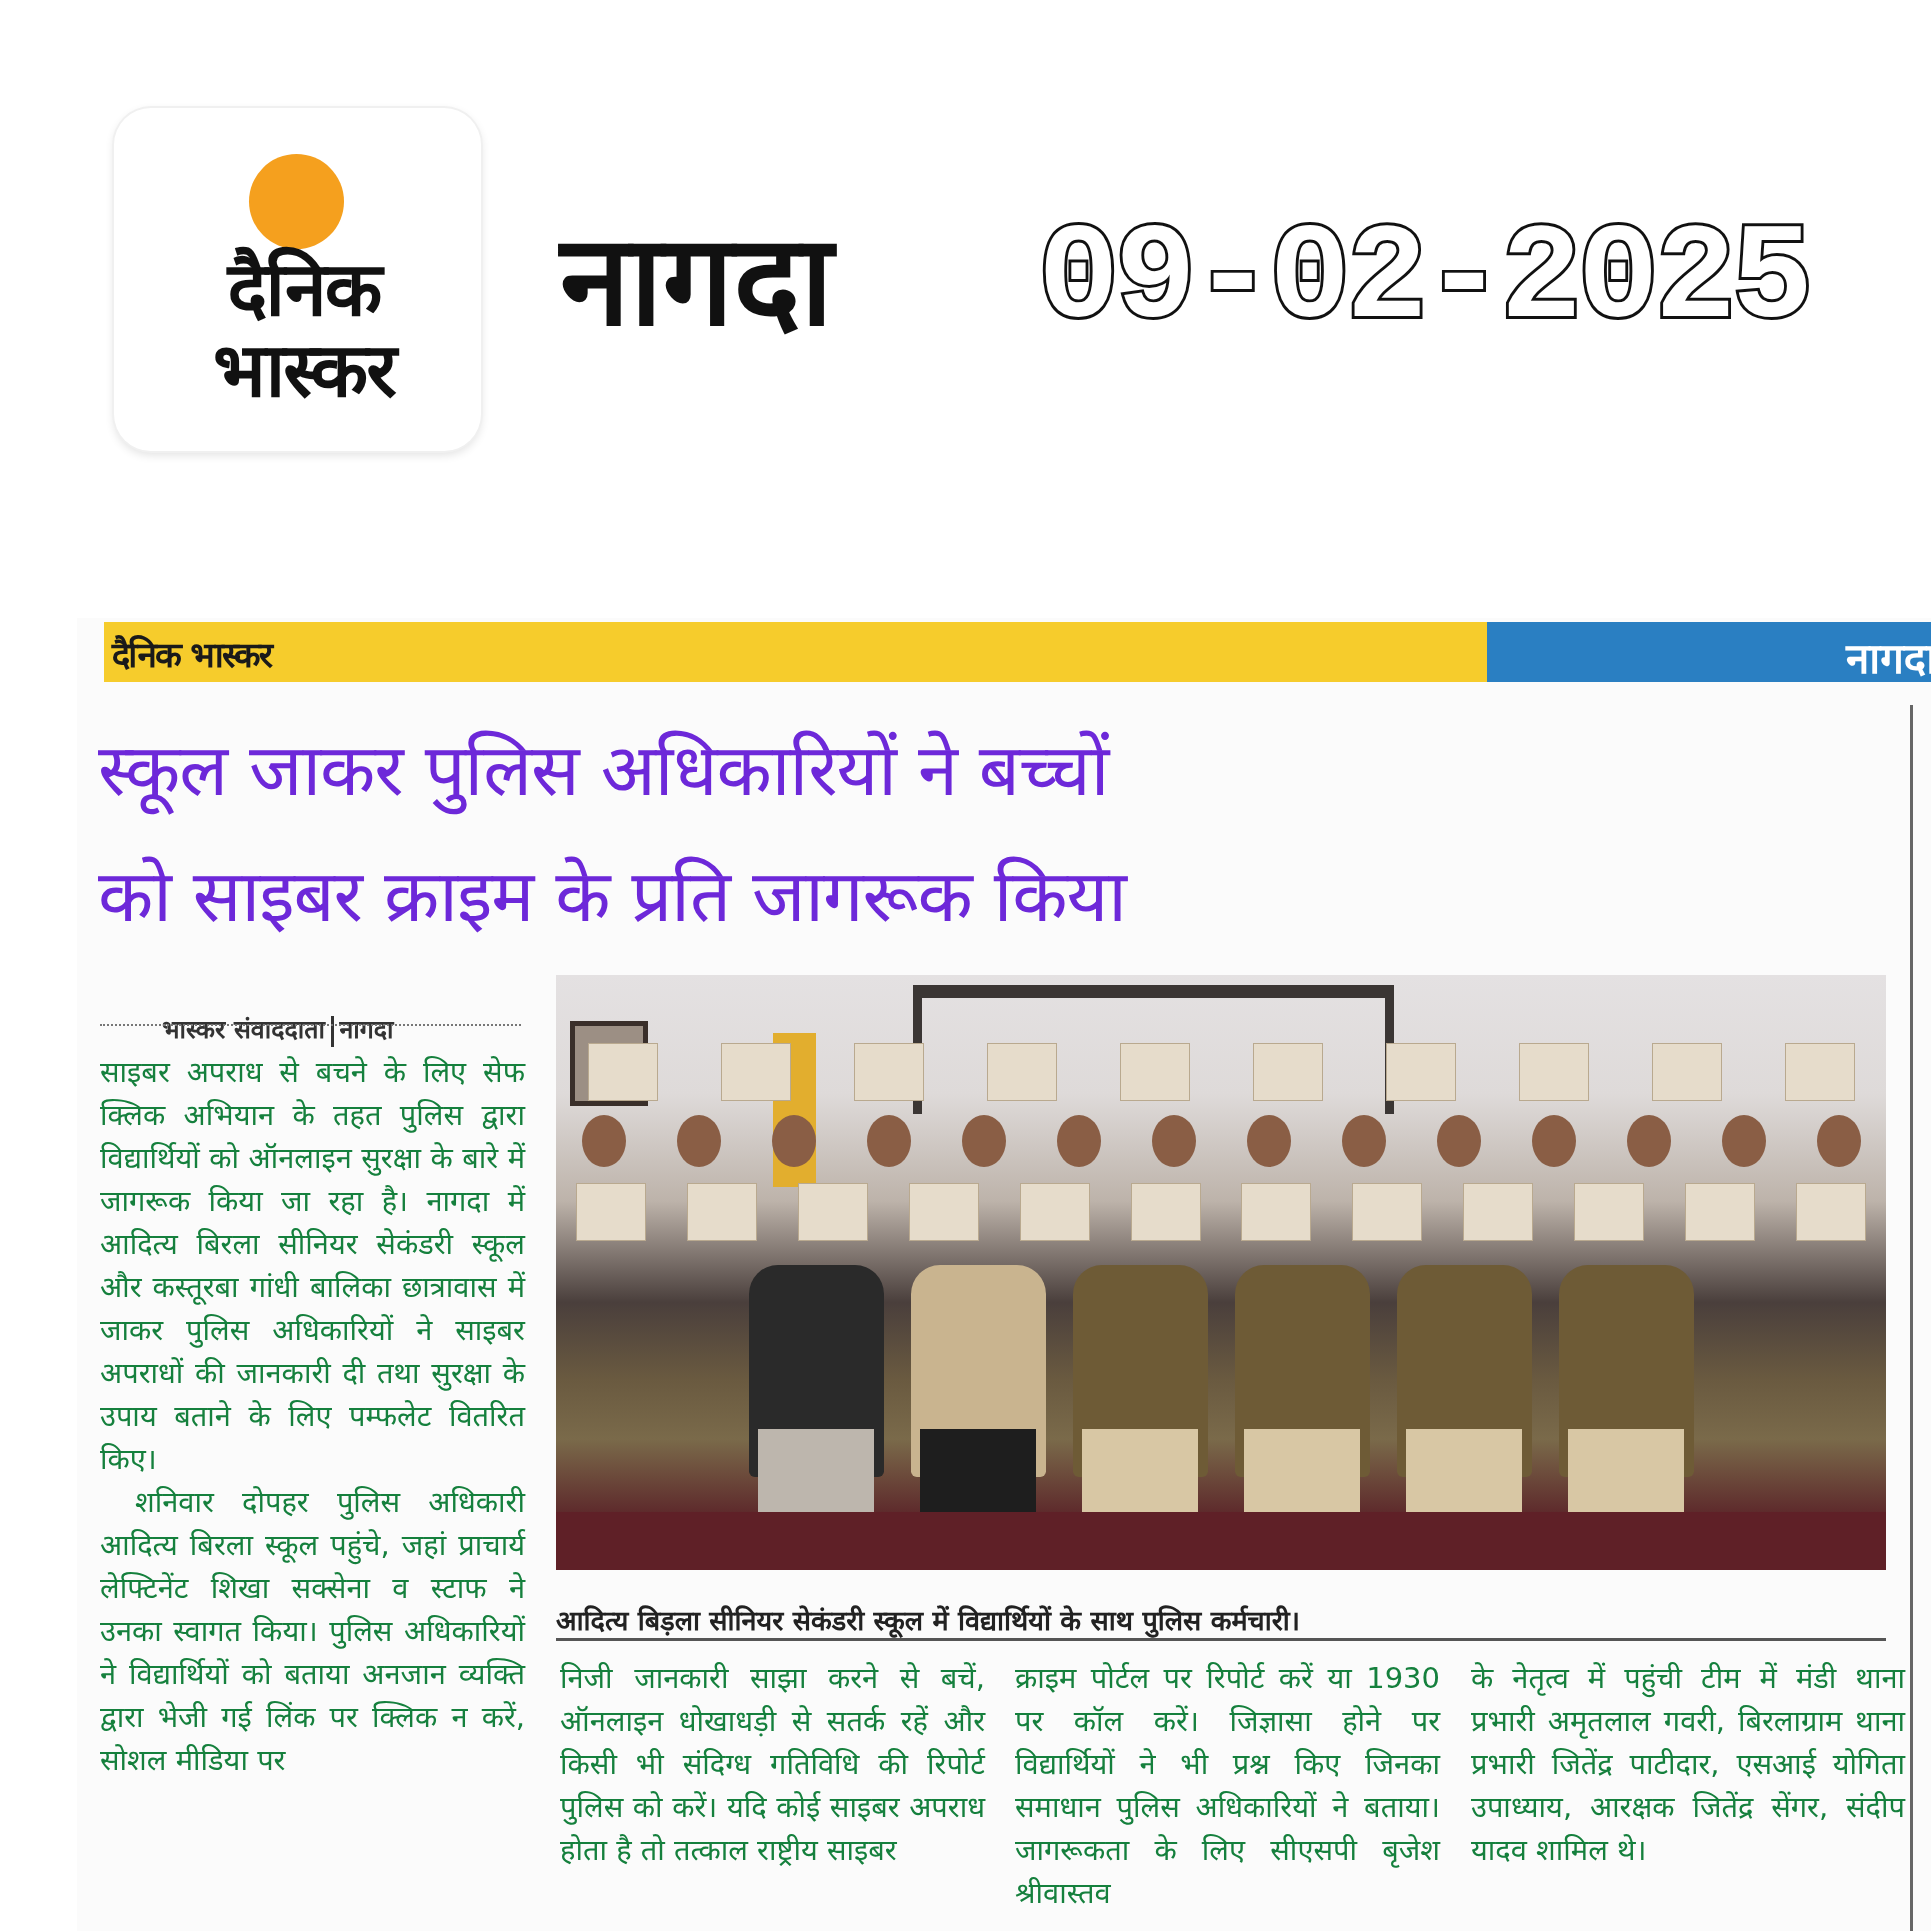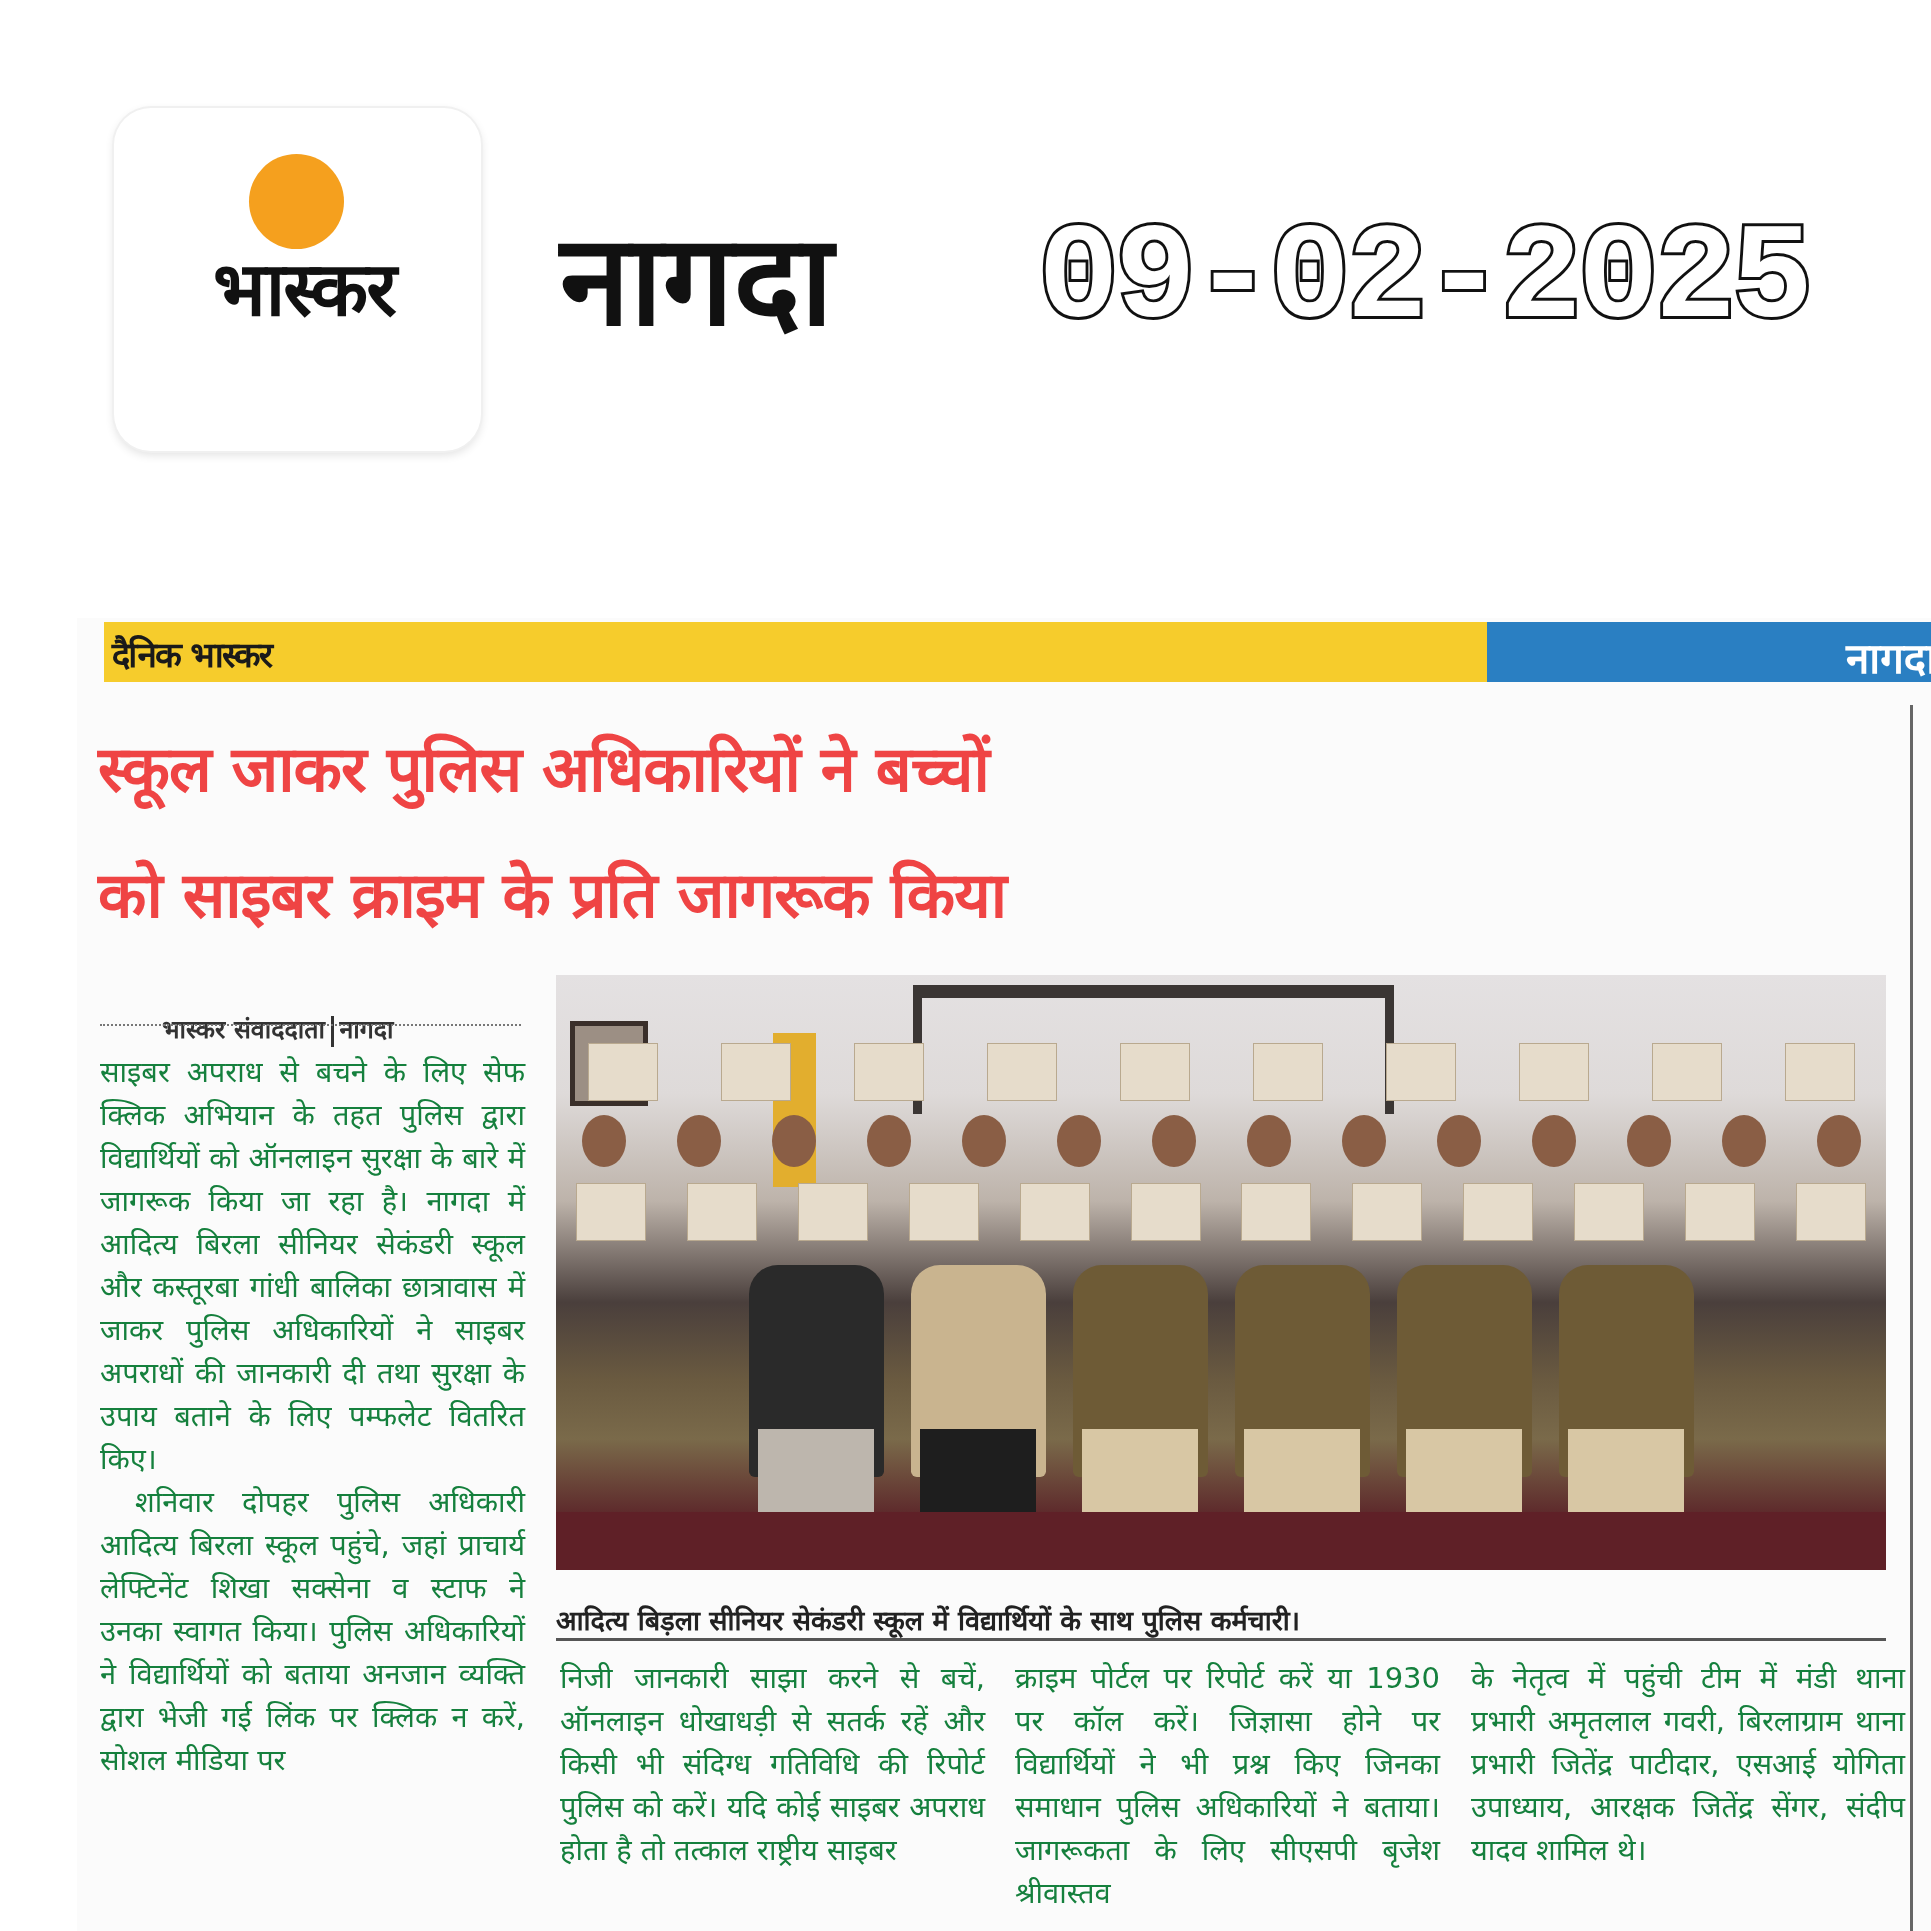--- a/index.html
+++ b/index.html
@@ -60,22 +60,22 @@
   .masthead-blue {
     position: absolute; left: 1410px; top: 3.9px; width: 444px; height: 60px;
     background: #2a7fc2;
   }
   .masthead-blue span {
     position: absolute; left: 359px; top: 5.8px;
     font-weight: bold; font-size: 42px; color: #fff;
   }
   .headline {
     position: absolute; left: 21px; top: 89px; width: 1815px;
-    font-weight: bold; font-size: 63px; line-height: 126px;
-    color: #ef4444; letter-spacing: -1px;
+    font-weight: normal; font-size: 72px; line-height: 126px;
+    color: #6d28d9; letter-spacing: -1px;
   }
   .byline {
     position: absolute; left: 85px; top: 357px;
     font-size: 25px; font-weight: bold; color: #333; margin-top: 36px;
   }
   .byline .sep { display: inline-block; width: 2.9px; height: 31px; background: #333; vertical-align: middle; margin: 0 5.8px; }
   .byline-rule {
     position: absolute; left: 23px; top: 406px; width: 421px; height: 2.9px;
     border-top: 2.9px dotted #777;
   }
@@ -118,20 +118,21 @@
     position: absolute; left: 1833px; top: 87px; width: 2.9px; height: 1226px;
     background: #666;
   }
 </style>
 </head>
 <body>
 
 <div class="logo-tile"></div>
 <div class="logo-sun"></div>
 <div class="logo-text">
+  <div>दैनिक</div>
   <div>भास्कर</div>
 </div>
 <div class="city-title">नागदा</div>
 <div class="issue-date">09-02-2025</div>
 
 <div class="clip">
   <div class="masthead-yellow">
     <span>दैनिक भास्कर</span>
   </div>
   <div class="masthead-blue">

